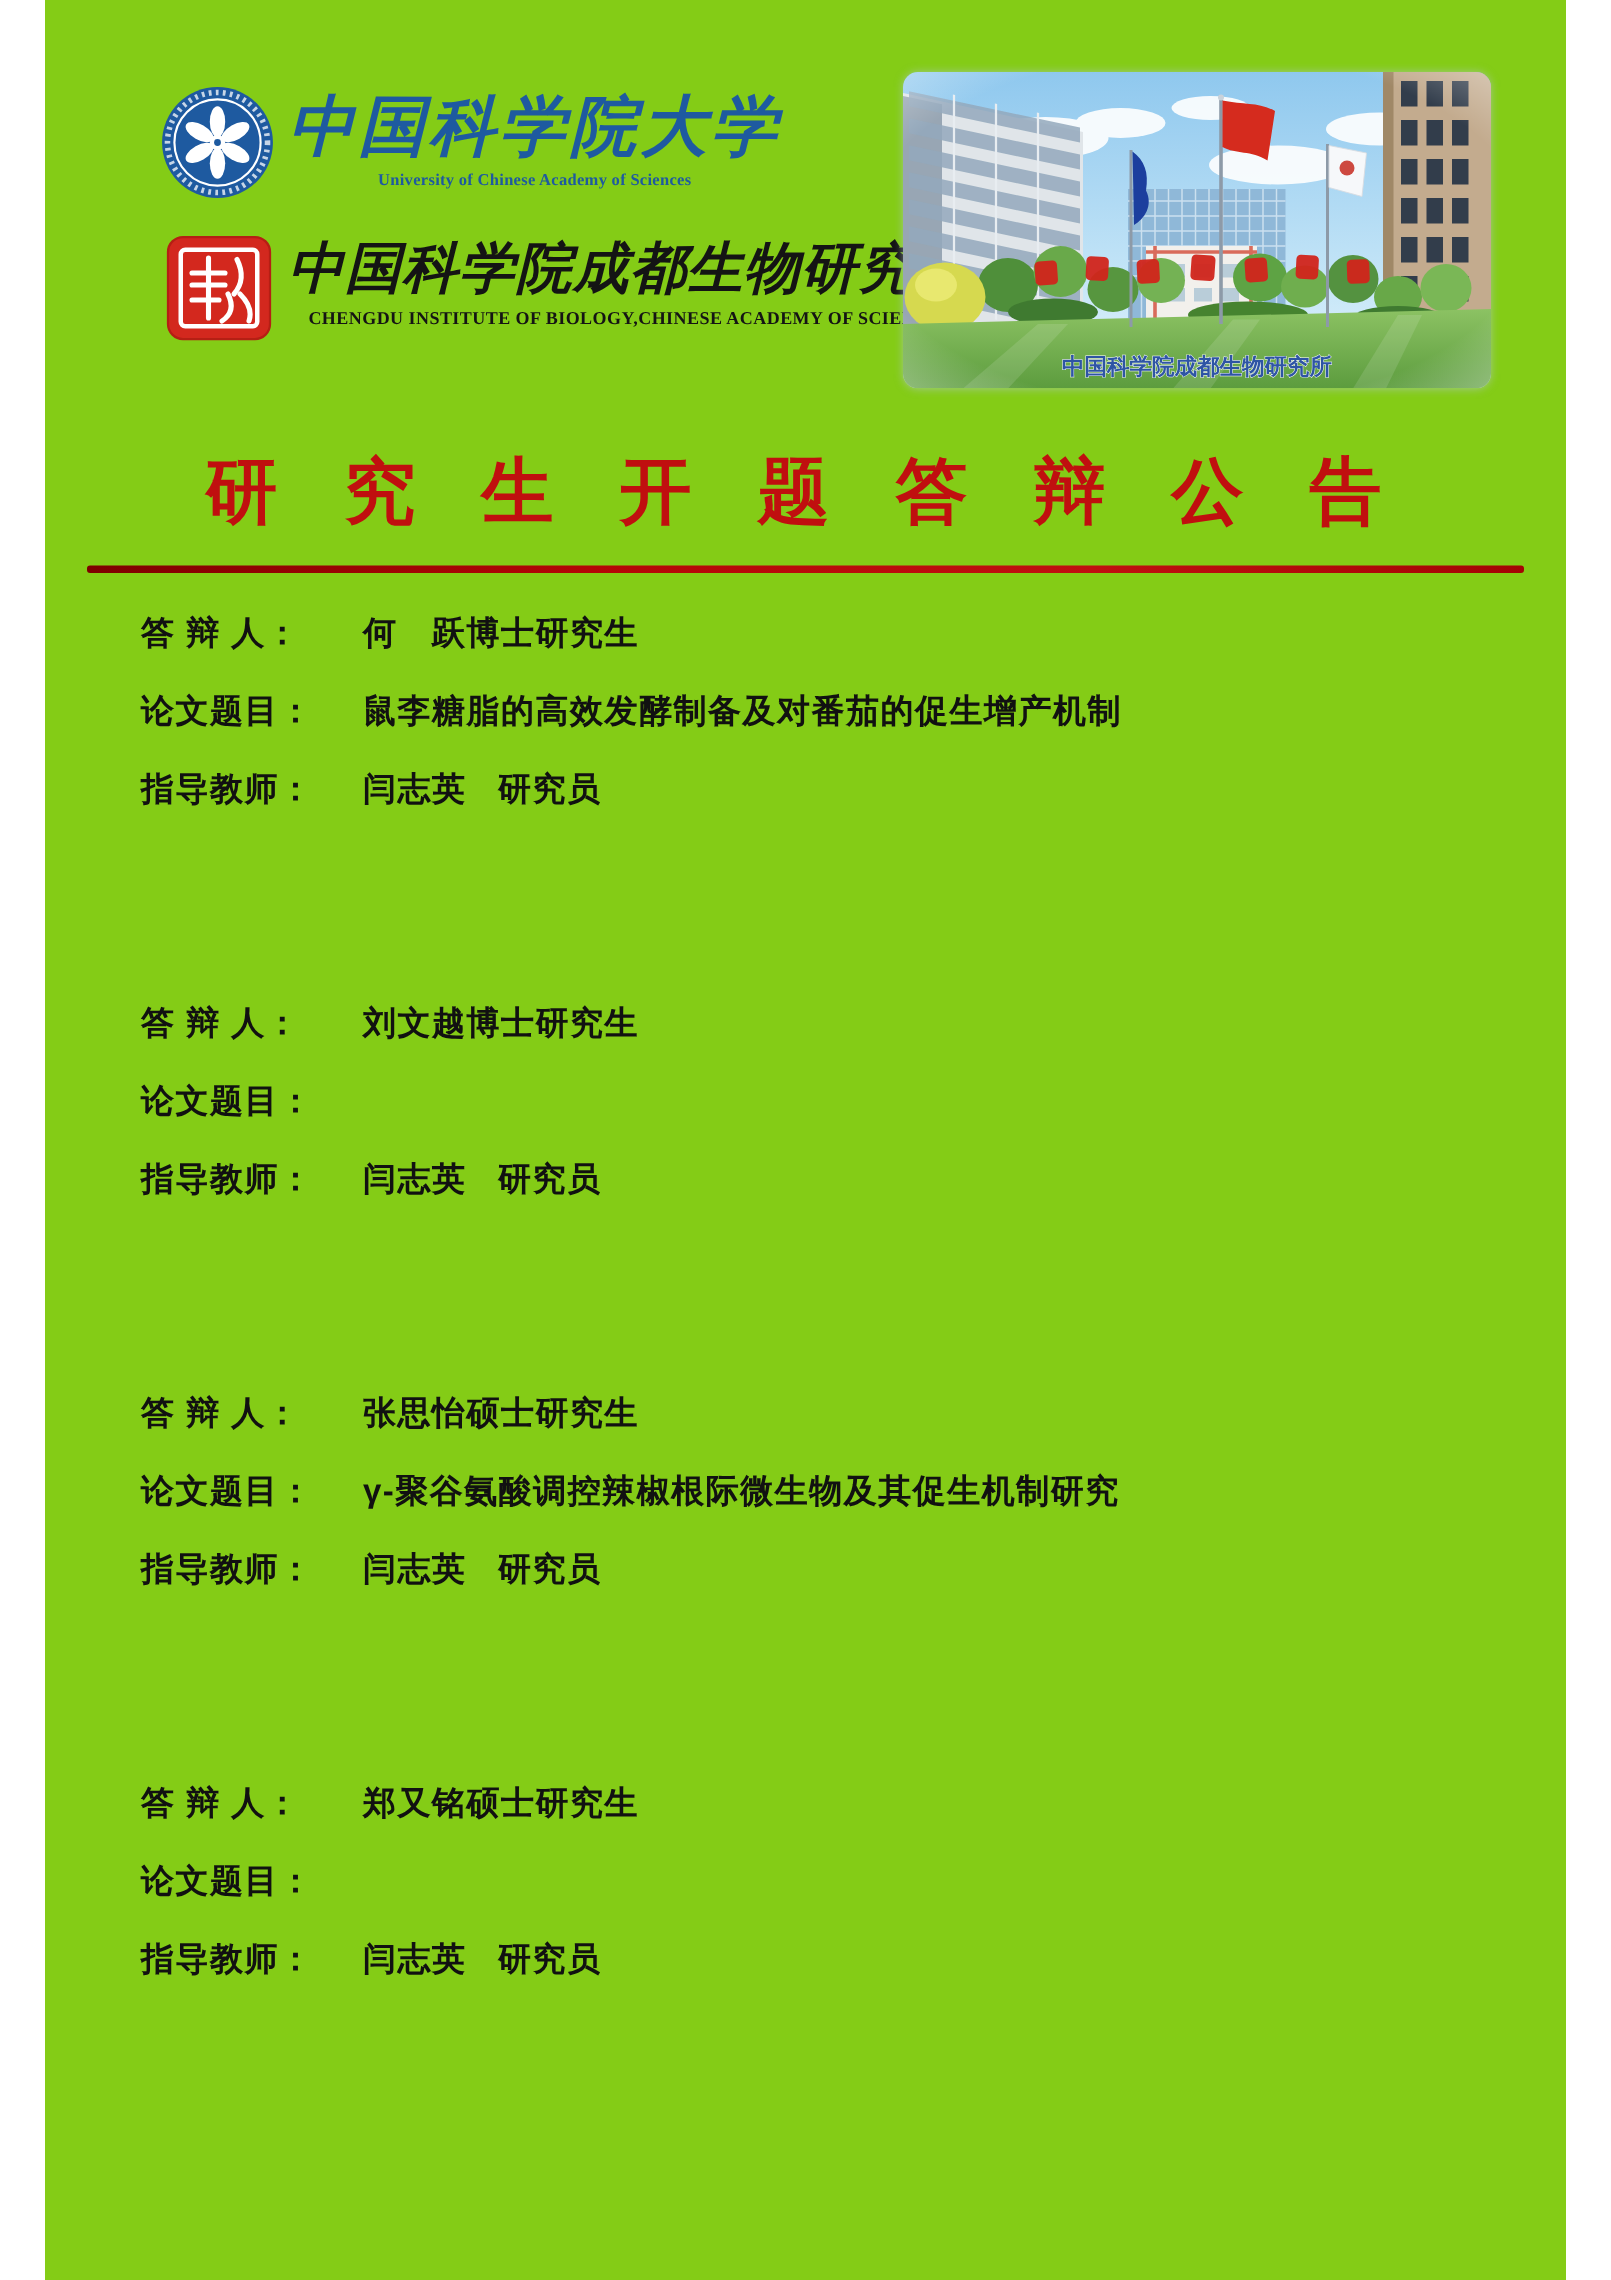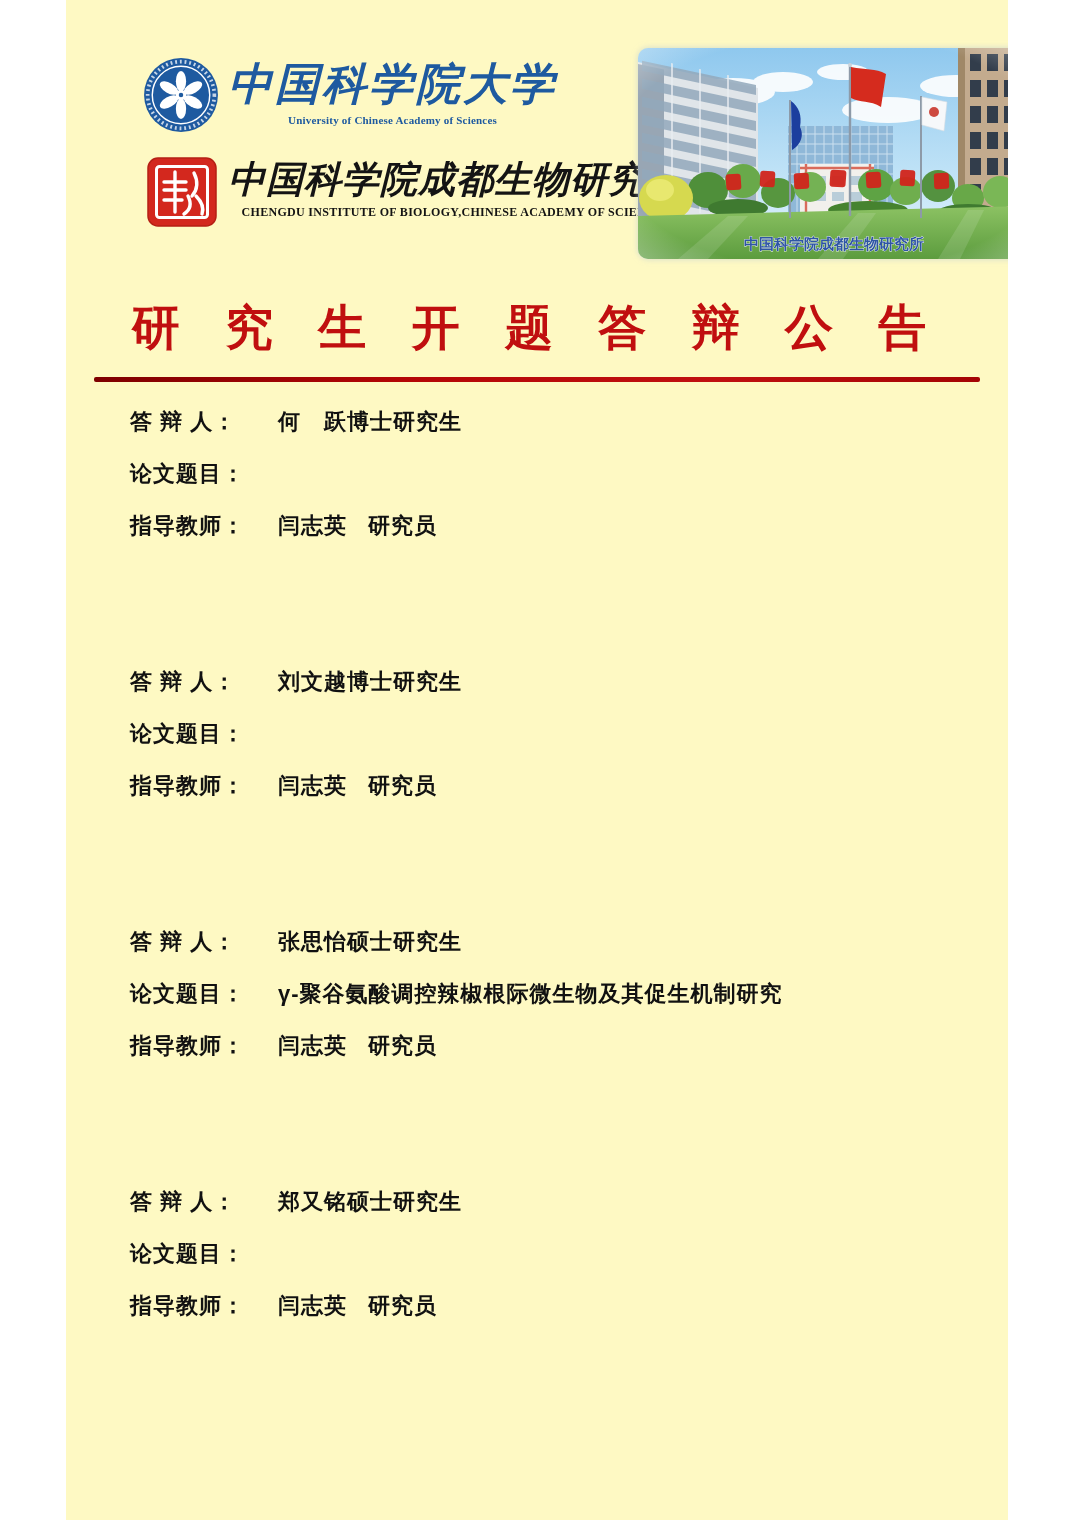--- a/index.html
+++ b/index.html
@@ -3,24 +3,24 @@
 <meta charset="utf-8">
 <style>
   * { margin: 0; padding: 0; box-sizing: border-box; }
   html, body { background: #ffffff; }
   body {
     font-family: "Liberation Sans", "DejaVu Sans", sans-serif;
     color: #111111;
   }
   .page {
     position: relative;
-    width: 942px;
+    width: 1014px;
     height: 1520px;
     margin: 0 auto;
-    background: #fef9c3;
+    background: #84cc16;
     overflow: hidden;
   }
 
   
   .ucas-row {
     position: absolute;
     top: 56px; left: 76px;
     display: flex;
     align-items: flex-start;
   }
@@ -83,21 +83,21 @@
     overflow: hidden;
     box-shadow: 0 0 6px rgba(180,200,215,0.6);
   }
   .photo svg { display: block; }
 
   
   .title {
     position: absolute;
     top: 296px; left: 0; right: 0;
     text-align: center;
-    font-family: Liberation Sans, sans-serif;
+    font-family: Liberation Serif, serif;
     font-weight: bold;
     font-size: 48px;
     color: #C00F0F;
     letter-spacing: 16px;
     white-space: nowrap;
   }
   .rule {
     position: absolute;
     top: 377px; left: 28px; right: 28px;
     height: 5px;
@@ -328,20 +328,21 @@
   <div class="entries">
 
     <section class="entry">
       <div class="line">
         <span class="label">答 辩 人：</span>
         <span>何　跃</span>
         <span class="gap-after">博士研究生</span>
       </div>
       <div class="line">
         <span class="label">论文题目：</span>
+        <span>鼠李糖脂的高效发酵制备及对番茄的促生增产机制</span>
       </div>
       <div class="line">
         <span class="label">指导教师：</span>
         <span>闫志英</span>
         <span class="gap-after-wide">研究员</span>
       </div>
     </section>
 
     <section class="entry">
       <div class="line">

